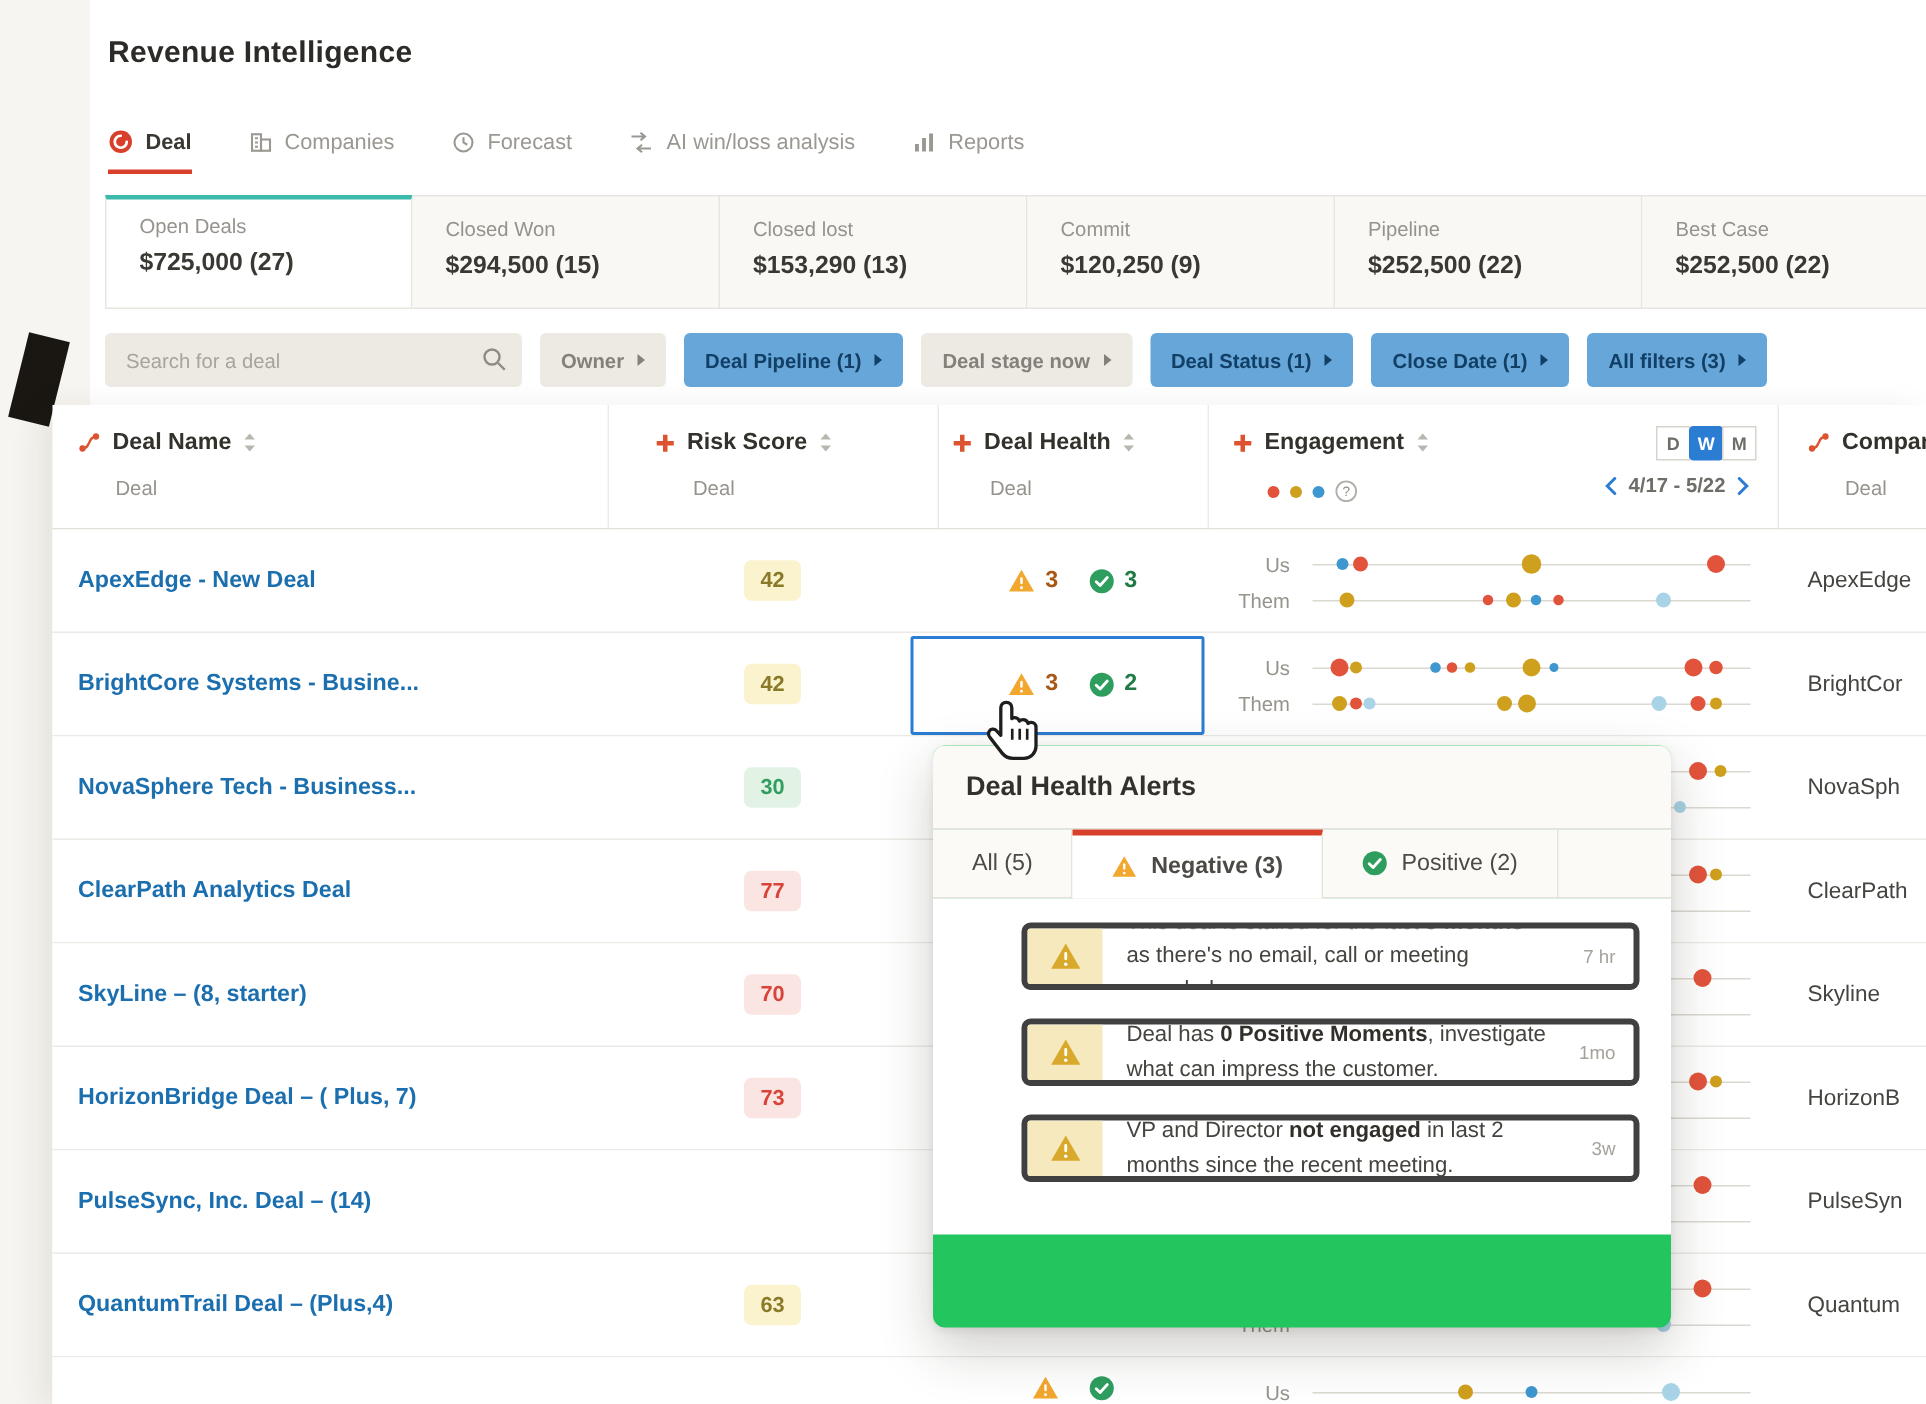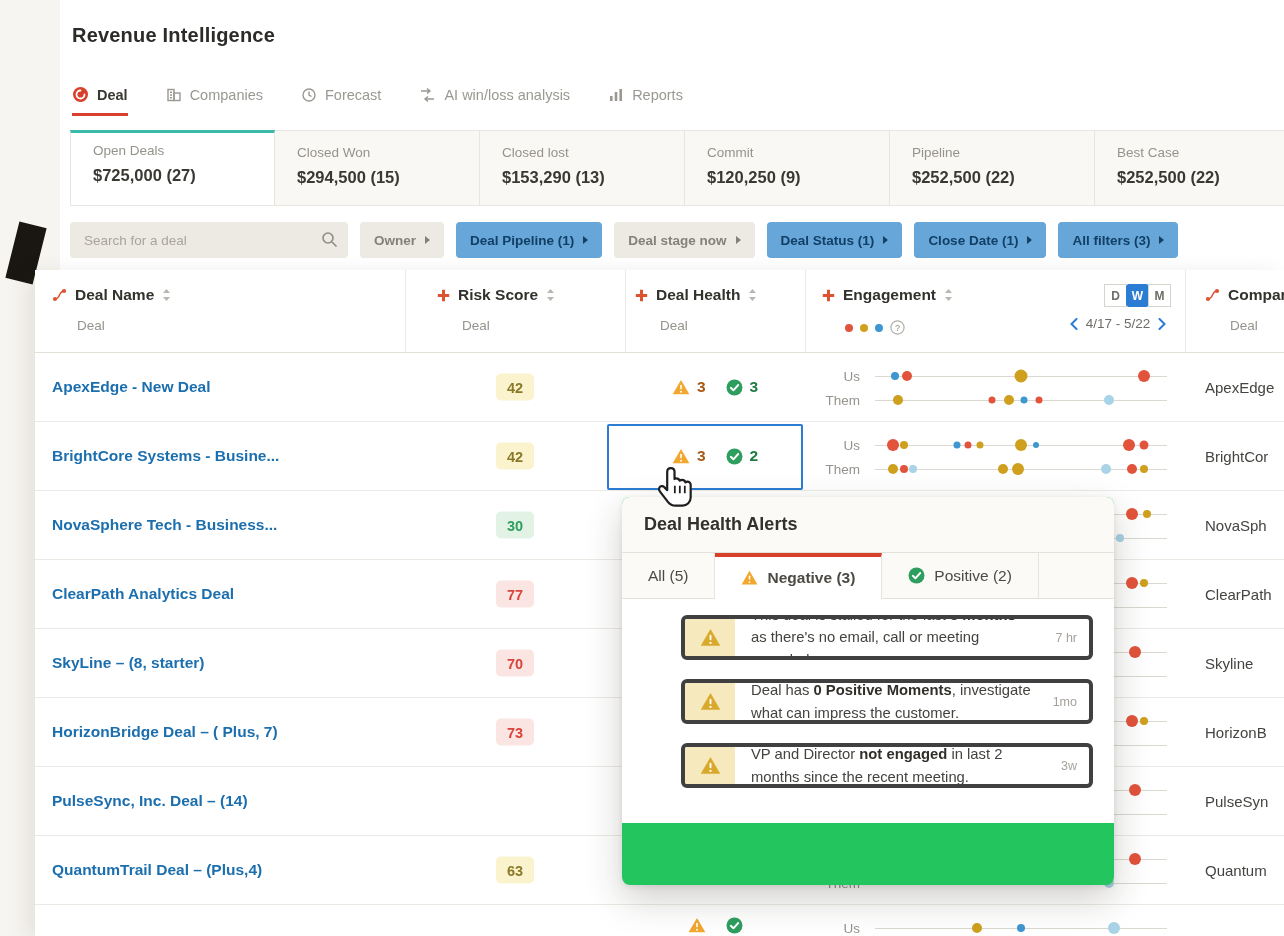--- a/index.html
+++ b/index.html
@@ -41,21 +41,21 @@
   .col-sep { position: absolute; top: 0; bottom: 0; width: 1px; background: #edebe6; }
   .thead { position: relative; height: 83px; border-bottom: 1px solid #e3e0da; }
   .hcell { position: absolute; top: 16px; display: flex; align-items: center; gap: 8px; font-size: 15.5px; font-weight: 700; color: #33312c; cursor: pointer; white-space: nowrap; }
   .hsub { position: absolute; top: 48px; font-size: 13.5px; color: #96938c; }
   .hicon, .sort { display: inline-flex; }
   .legend { position: absolute; left: 810px; top: 50px; display: flex; gap: 7px; align-items: center; }
   .legend-dot { width: 8px; height: 8px; border-radius: 50%; }
   .dwm { position: absolute; left: 1070px; top: 14px; display: flex; }
   .dwm-btn { width: 23px; height: 23px; border: 1px solid #d7d4ce; background: #fff; color: #6f6d67; font-size: 12px; font-weight: 600; display: flex; align-items: center; justify-content: center; margin-left: -1px; cursor: pointer; }
   .dwm-btn.active { background: #2b7cd3; border-color: #2b7cd3; color: #fff; border-radius: 3px; }
-  .range-nav { position: absolute; left: 1016px; top: 46px; width: 134px; display: flex; align-items: center; justify-content: center; gap: 8px; font-size: 13.5px; color: #6f6d67; }
+  .range-nav { position: absolute; left: 1016px; top: 46px; width: 134px; display: flex; align-items: center; justify-content: center; gap: 8px; font-size: 13.5px; color: #6f6d67; font-weight: bold; }
   .chev { display: inline-flex; cursor: pointer; }
 
   .trow { position: relative; height: 69px; border-bottom: 1px solid #eceae5; background: #fff; }
   .c-name { position: absolute; left: 17px; top: 50%; transform: translateY(-50%); font-size: 15.5px; font-weight: 700; color: #1c6fae; cursor: pointer; max-width: 345px; white-space: nowrap; overflow: hidden; }
   .c-risk { position: absolute; left: 370px; width: 220px; top: 50%; transform: translateY(-50%); display: flex; justify-content: center; }
   .risk-chip { min-width: 38px; height: 27px; border-radius: 5px; display: flex; align-items: center; justify-content: center; font-size: 14.5px; font-weight: 700; padding: 0 8px; }
   .risk-yellow { background: #faf3cd; color: #8a7a27; }
   .risk-green { background: #e2f3e6; color: #2f9e5f; }
   .risk-red { background: #fbe5e2; color: #d8443a; }
   .c-health { position: absolute; left: 590px; width: 180px; top: 50%; transform: translateY(-50%); display: flex; align-items: center; justify-content: center; gap: 7px; font-size: 15.5px; font-weight: 700; cursor: pointer; }

